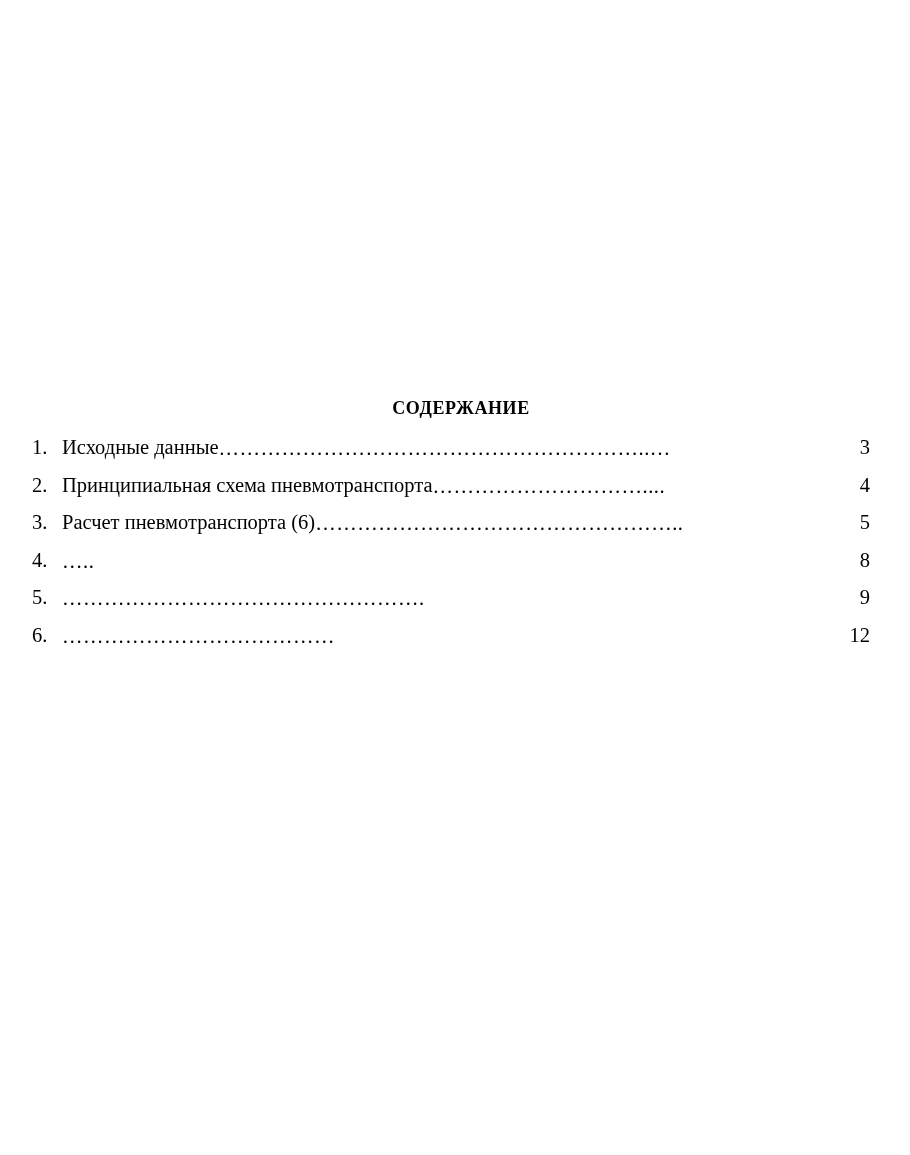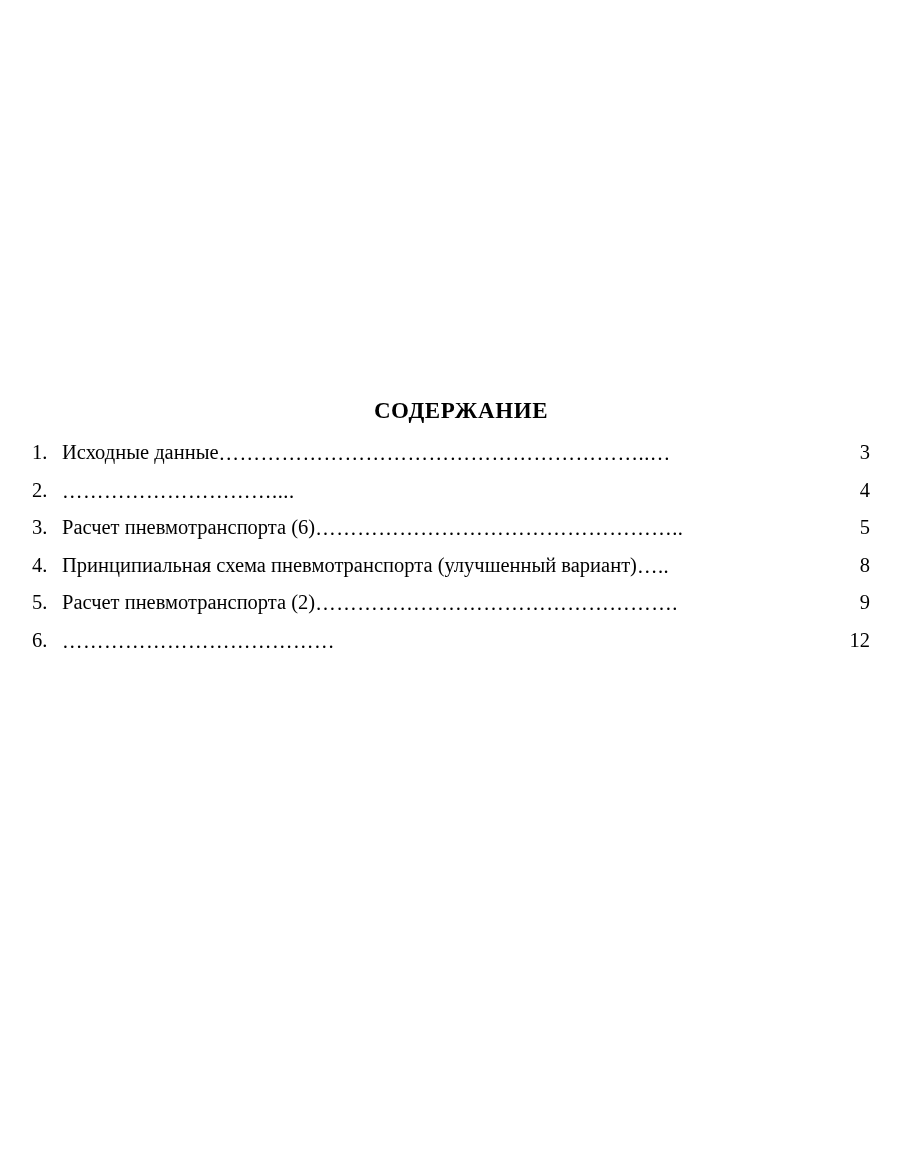--- a/index.html
+++ b/index.html
@@ -22,21 +22,21 @@
   }
   .toc-block {
     position: absolute;
     left: 0;
     top: 398px;
     width: 910px;
   }
   .toc-title {
     text-align: center;
     font-weight: bold;
-    font-size: 23px;
+    font-size: 18px;
     letter-spacing: 0.6px;
     margin: 0 0 18px 0;
     padding-left: 12px;
   }
   .toc-list {
     margin: 0;
     padding: 0;
     list-style: none;
   }
   .toc-item {
@@ -80,41 +80,40 @@
 
       <li class="toc-item">
         <span class="toc-num">1.</span>
         <span class="toc-text">Исходные данные</span>
         <span class="toc-dots">……………………………………………………..…</span>
         <span class="toc-page">3</span>
       </li>
 
       <li class="toc-item">
         <span class="toc-num">2.</span>
+        <span class="toc-text">Принципиальная схема пневмотранспорта</span>
         <span class="toc-dots">…………………………....</span>
         <span class="toc-page">4</span>
       </li>
 
       <li class="toc-item">
         <span class="toc-num">3.</span>
         <span class="toc-text">Расчет пневмотранспорта (6)</span>
         <span class="toc-dots">……………………………………………..</span>
         <span class="toc-page">5</span>
       </li>
 
       <li class="toc-item">
         <span class="toc-num">4.</span>
-        <span class="toc-text">Принципиальная схема пневмотранспорта (улучшенный вариант)</span>
         <span class="toc-dots">…..</span>
         <span class="toc-page">8</span>
       </li>
 
       <li class="toc-item">
         <span class="toc-num">5.</span>
-        <span class="toc-text">Расчет пневмотранспорта (2)</span>
         <span class="toc-dots">…………………………………………….</span>
         <span class="toc-page">9</span>
       </li>
 
       <li class="toc-item">
         <span class="toc-num">6.</span>
         <span class="toc-dots">…………………………………</span>
         <span class="toc-page">12</span>
       </li>
 

